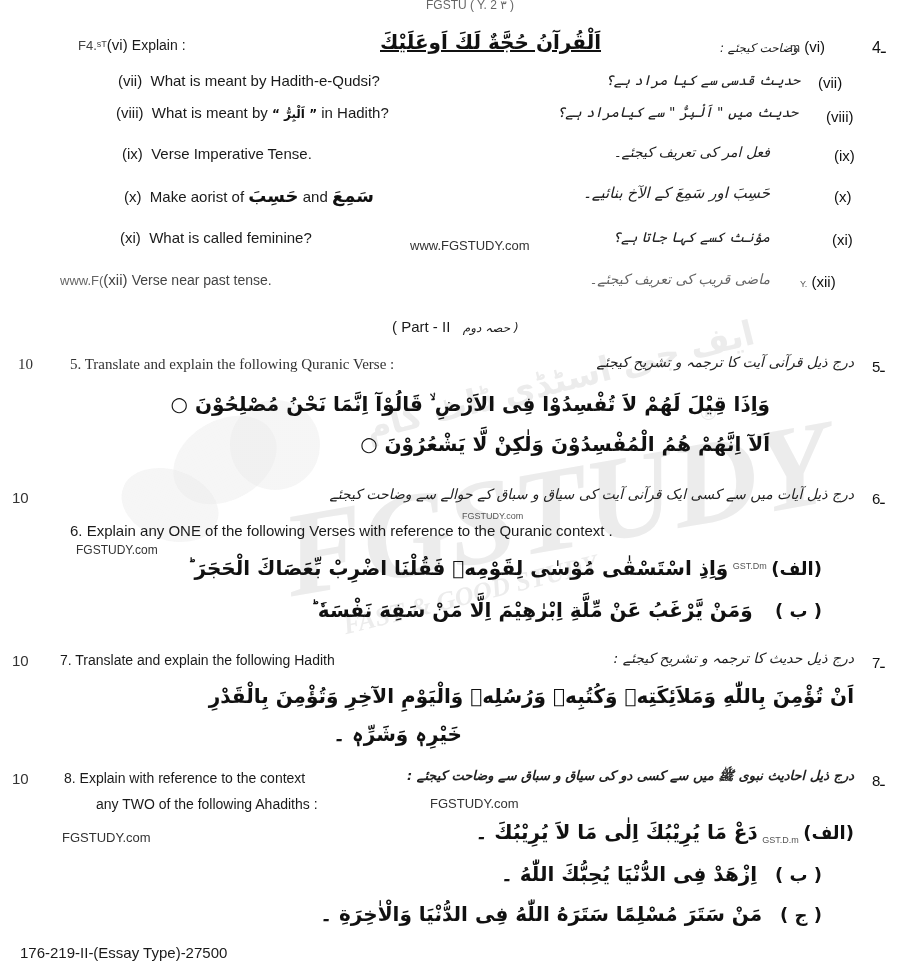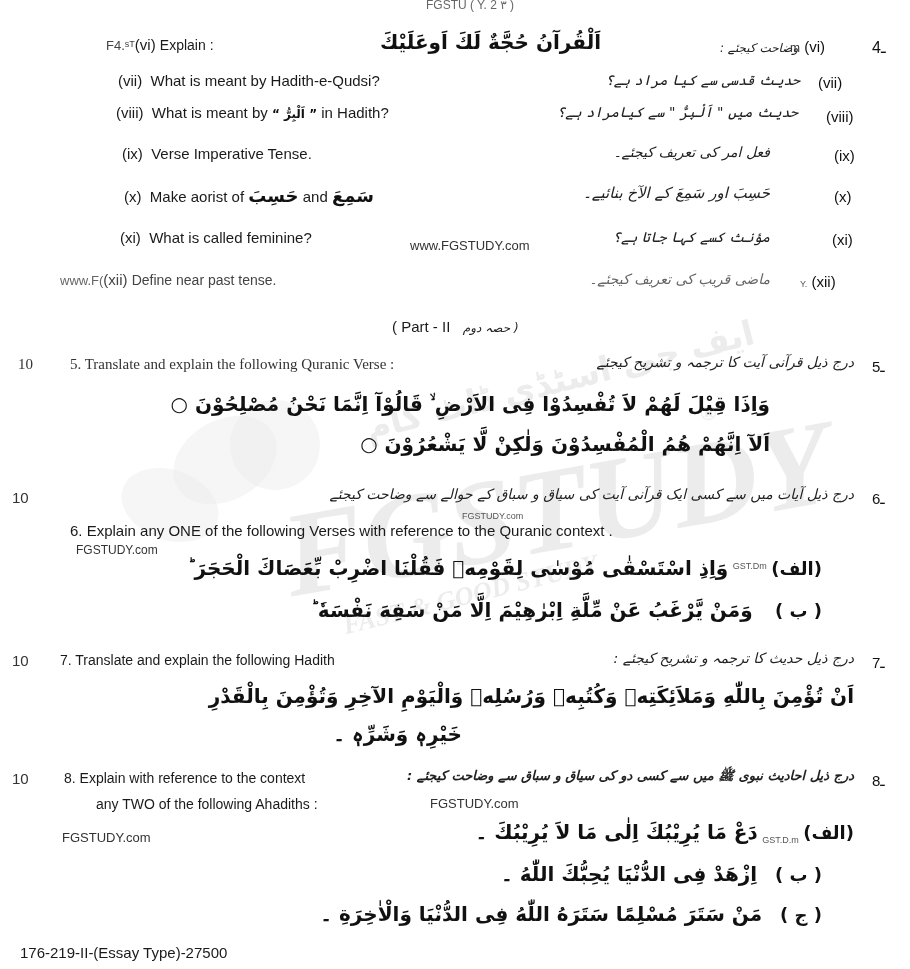--- a/index.html
+++ b/index.html
@@ -36,24 +36,24 @@
   <div class="wm-petal" style="left:230px;top:400px;width:90px;height:90px;"></div>
   <div class="wm-text" style="left:280px;top:440px;font-size:120px;transform:rotate(-10deg);">FGSTUDY</div>
   <div class="wm-text" style="left:340px;top:580px;font-size:26px;transform:rotate(-14deg);">FAST &amp; GOOD STUDY</div>
   <div class="wm-arabic" style="left:360px;top:360px;font-size:34px;transform:rotate(-14deg);">ایف جی اسٹڈی ڈاٹ کام</div>
   <div class="wm-text" style="left:700px;top:400px;font-size:22px;font-style:normal;">®</div>
 </div>
 
 <div class="abs small faded" style="left:426px;top:-2px;">FGSTU ( Y. 2 ٣ )</div>
 
 <div class="abs en" style="left:78px;top:36px;">
-  <span class="tiny" style="font-size:13px;color:#444;margin-left:28px;">F4.ˢᵀ</span><span>(vi)</span>
+  <span class="tiny" style="font-size:13px;color:#444;">F4.ˢᵀ</span><span>(vi)</span>
   <span style="font-size:14px;">Explain :</span>
 </div>
-<div class="abs ar ar-big" style="left:380px;top:30px;">اَلْقُرآنُ حُجَّةٌ لَكَ اَوعَلَيْكَ</div>
+<div class="abs ar ar-big" style="left:380px;top:30px;text-decoration:underline;">اَلْقُرآنُ حُجَّةٌ لَكَ اَوعَلَيْكَ</div>
 <div class="abs" style="left:720px;top:38px;direction:rtl;">
   <span class="ur" style="font-size:12px;">وضاحت کیجئے :</span>
 </div>
 <div class="abs num" style="left:790px;top:38px;">
   <span class="small">m</span> <span>(vi)</span>
 </div>
 <div class="abs num" style="left:872px;top:38px;font-size:16px;">4ـ</div>
 
 <div class="abs en" style="left:118px;top:72px;">
   <span>(vii)</span>&nbsp;
@@ -91,21 +91,21 @@
 <div class="abs en" style="left:120px;top:229px;">
   <span>(xi)</span>&nbsp;
   <span>What is called  feminine?</span>
 </div>
 <div class="abs small" style="left:410px;top:238px;font-size:13px;">www.FGSTUDY.com</div>
 <div class="abs ur" style="right:140px;top:229px;">مؤنث کسے کہا جاتا ہے؟</div>
 <div class="abs num" style="left:832px;top:231px;">(xi)</div>
 
 <div class="abs en" style="left:60px;top:271px;">
   <span class="small faded" style="font-size:13px;">www.F(</span><span style="color:#444;">(xii)</span>
-  <span style="color:#444;font-size:14px;">Define near past tense.</span>
+  <span style="color:#444;font-size:14px;">Verse near past tense.</span>
 </div>
 <div class="abs ur faded" style="right:140px;top:271px;">ماضی قریب کی تعریف کیجئے۔</div>
 <div class="abs num" style="left:800px;top:273px;">
   <span class="tiny">Y.</span>
   <span>(xii)</span>
 </div>
 
 <div class="abs en" style="left:392px;top:318px;">
   <span>( Part - II</span>&nbsp;&nbsp;
   <span class="ur" style="font-size:12px;">حصہ دوم )</span>

